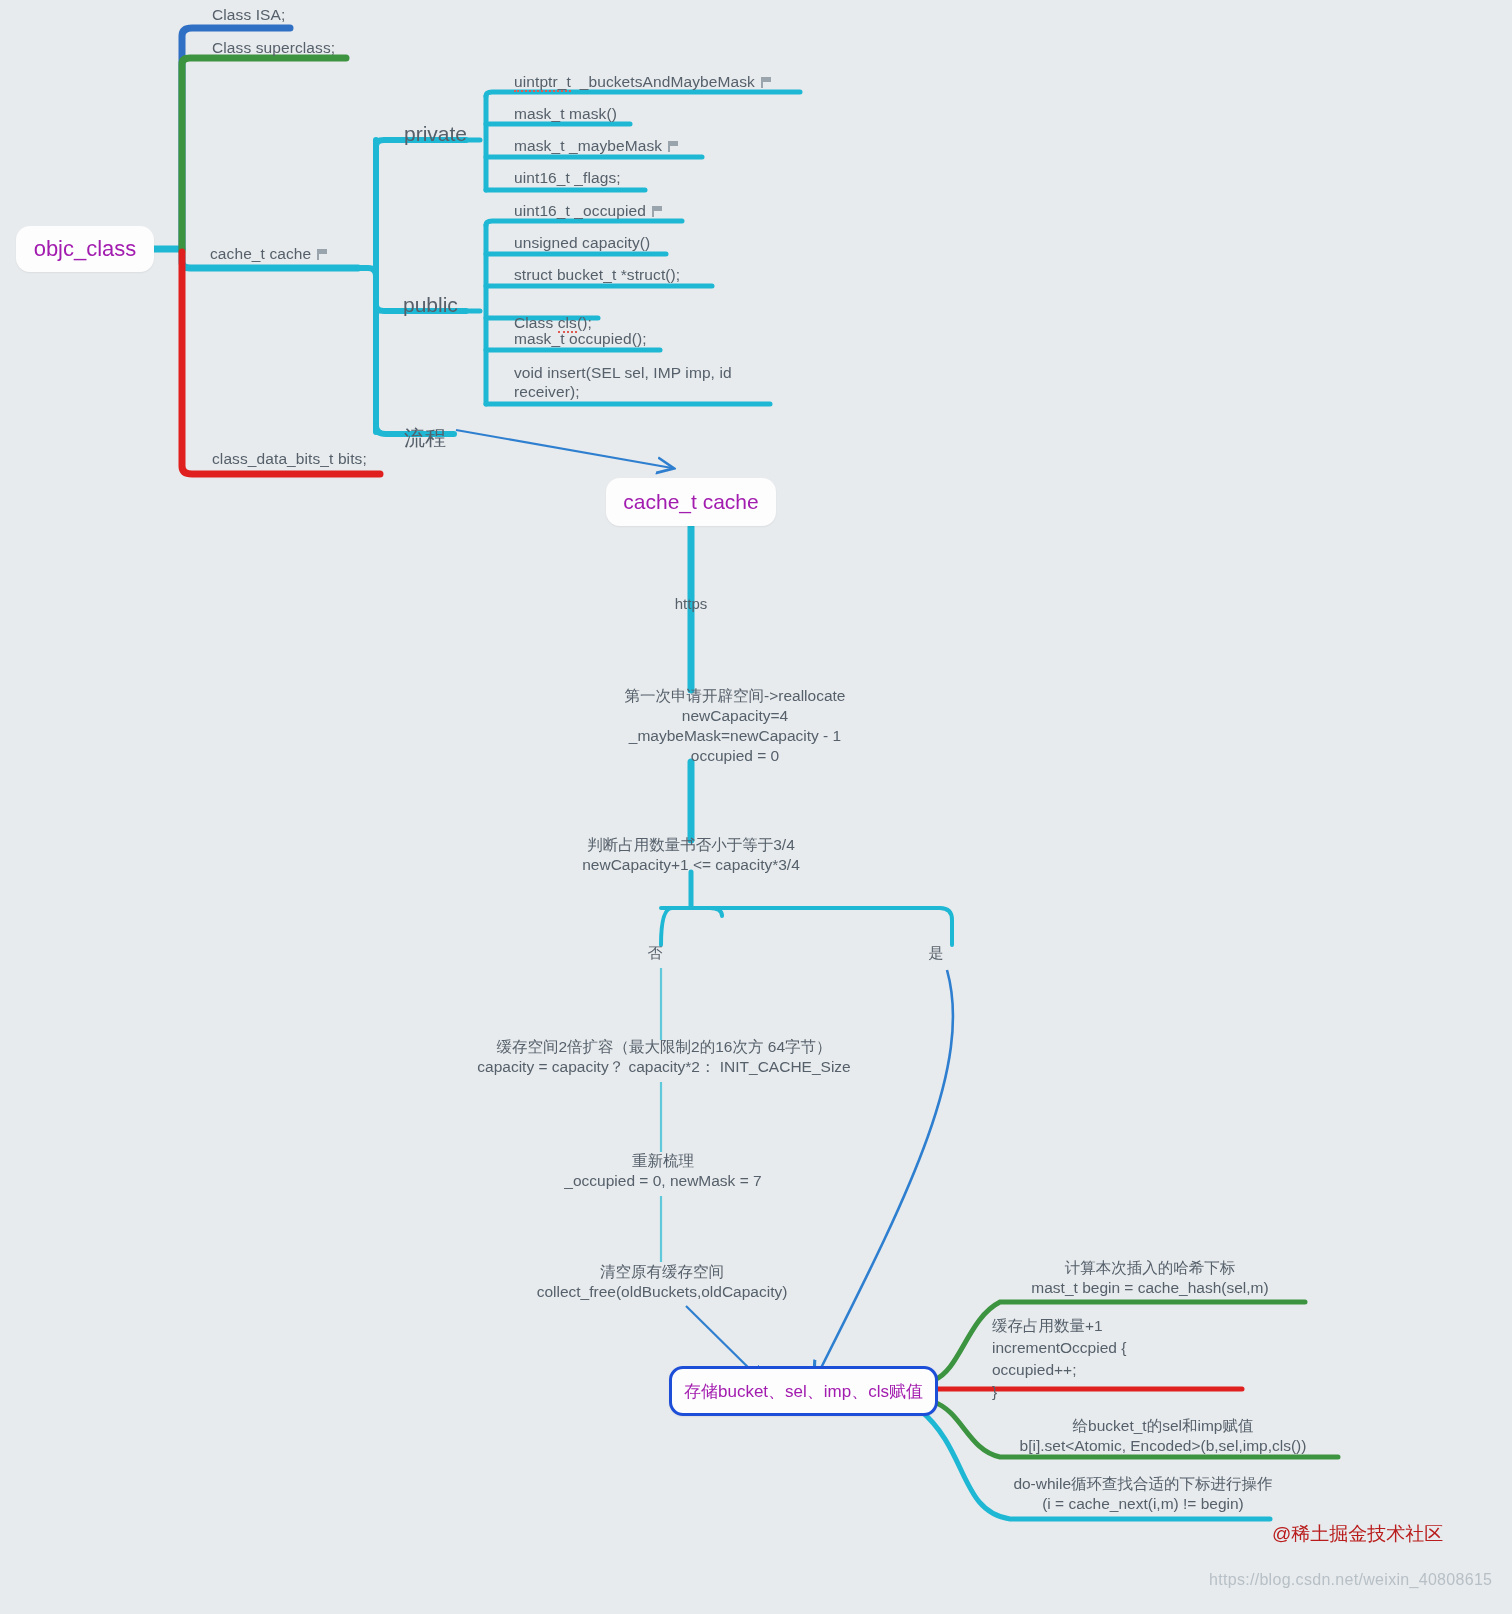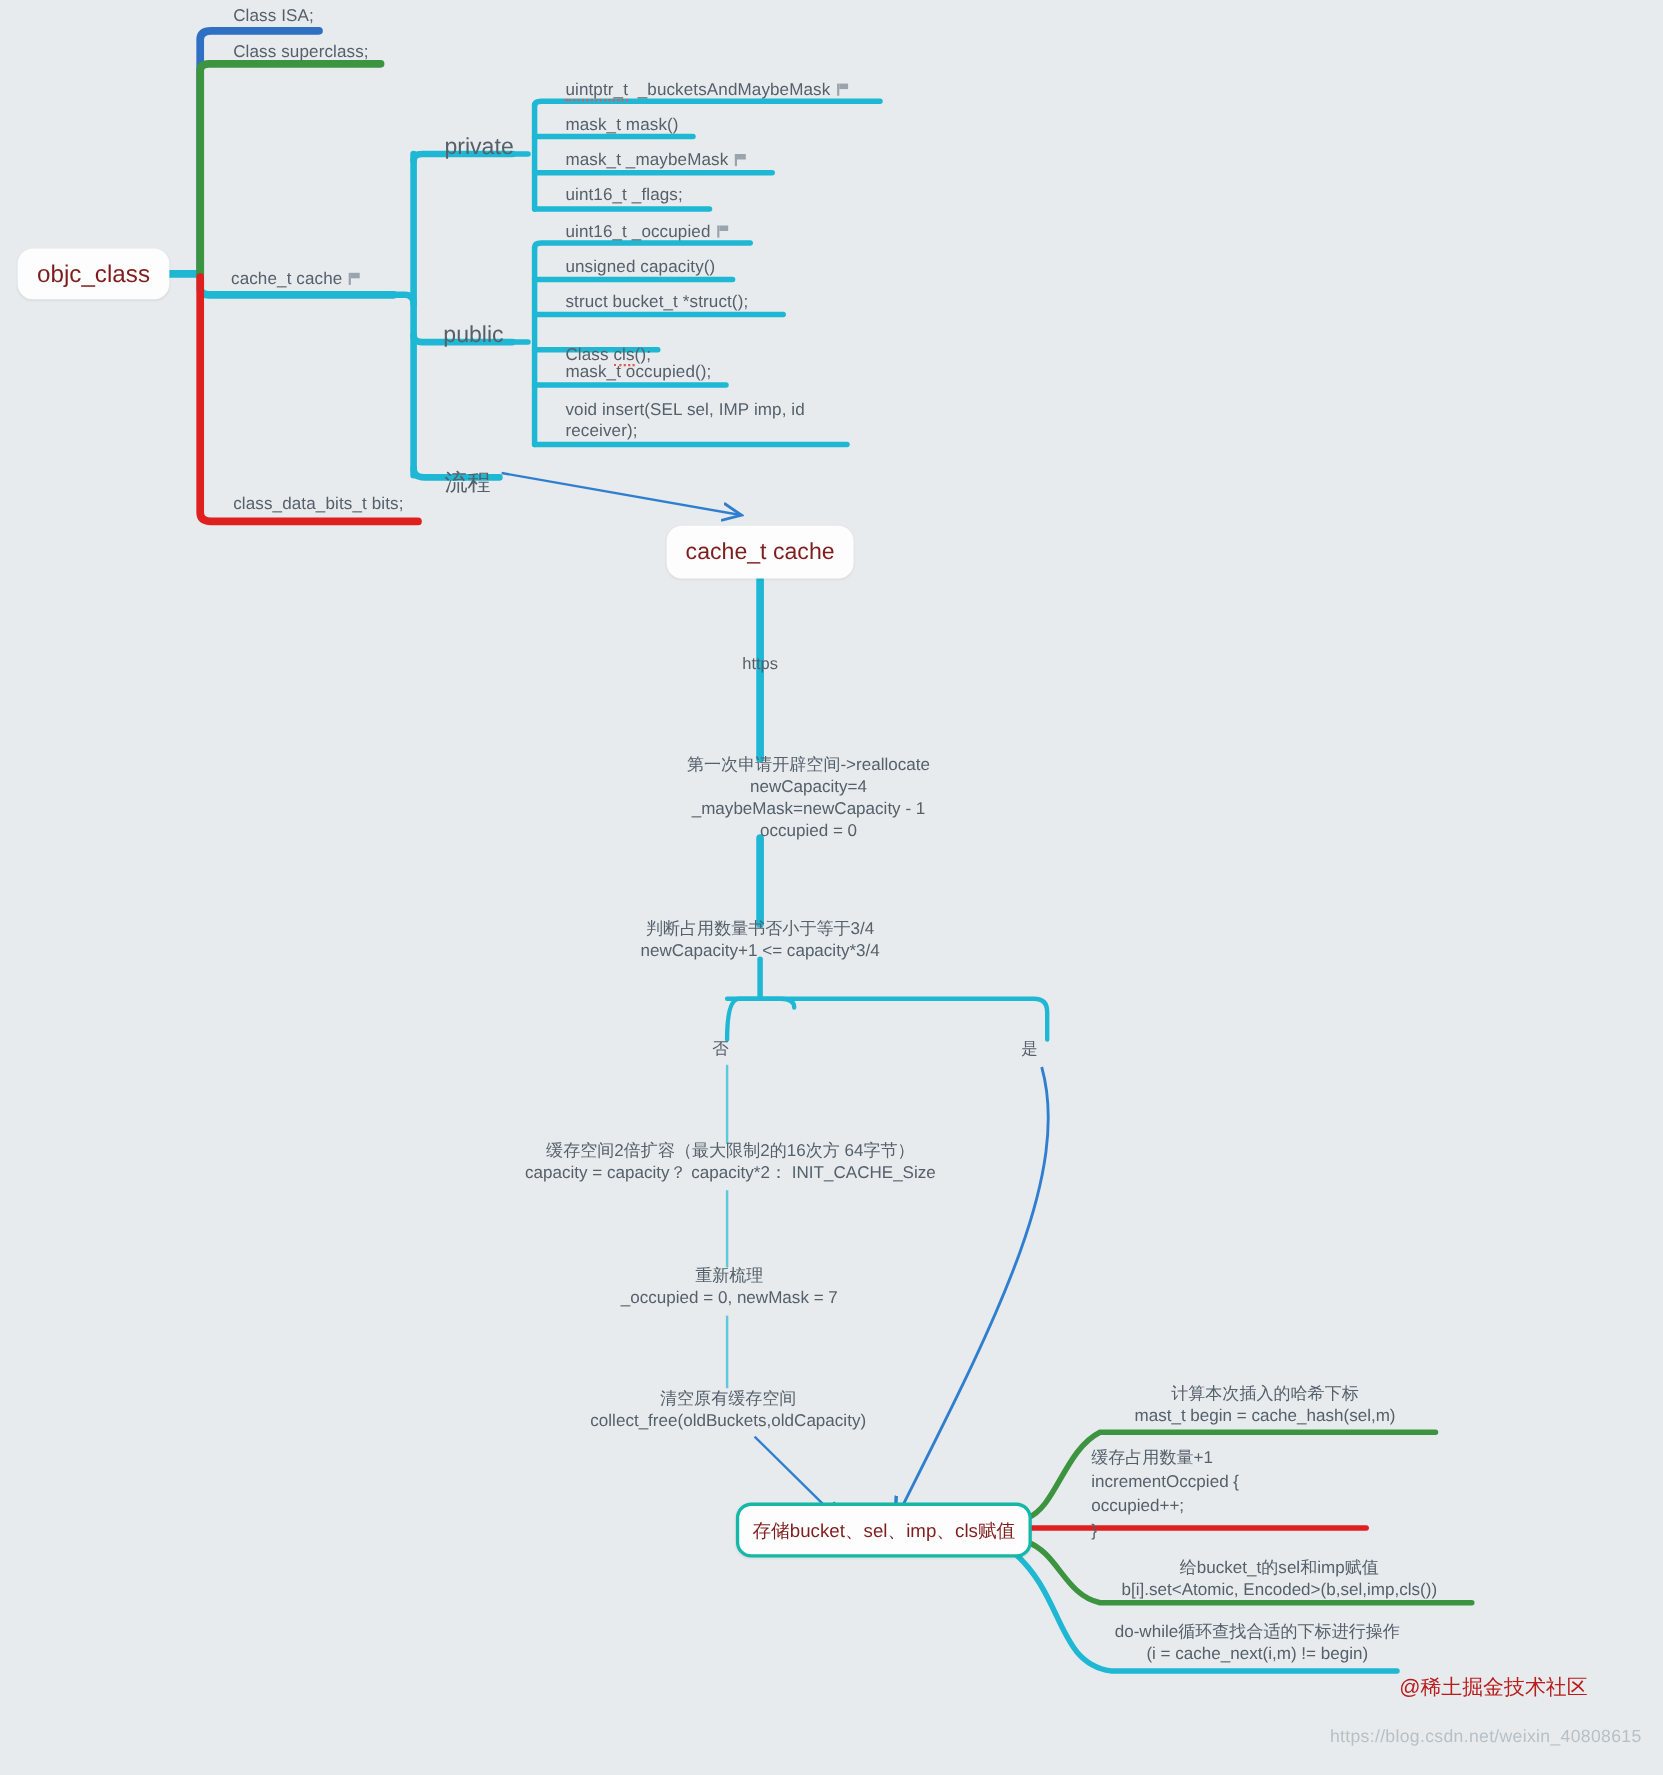--- a/index.html
+++ b/index.html
@@ -17,27 +17,27 @@
   .lbl{position:absolute;white-space:nowrap;color:#55606b;}
 
   
   .leaf{font-size:15.5px;letter-spacing:.1px;}
   .branch-name{font-size:21px;}
 
   
   .node{
     position:absolute;background:#fdfdfd;border-radius:12px;
     display:flex;align-items:center;justify-content:center;
-    color:#7f1d1d;box-shadow:0 1px 2px rgba(0,0,0,.06);
+    color:#a21caf;box-shadow:0 1px 2px rgba(0,0,0,.06);
   }
   #root-node{left:16px;top:226px;width:138px;height:46px;font-size:22px;border-radius:14px;}
   #cachet-node{left:606px;top:478px;width:170px;height:48px;font-size:21px;border-radius:14px;}
   #bucket-node{
     left:669px;top:1366px;width:263px;height:44px;font-size:17px;
-    border:3px solid #14b8a6;border-radius:14px;background:#fdfdfd;
+    border:3px solid #1d4ed8;border-radius:14px;background:#fdfdfd;
   }
 
   
   .flowtext{position:absolute;transform:translateX(-50%);text-align:center;
     font-size:15.5px;line-height:20px;color:#55606b;white-space:pre-line;}
   .flowtext.lft{transform:none;text-align:left;}
 
   .yn{position:absolute;font-size:15px;color:#55606b;transform:translateX(-50%);}
 
   

